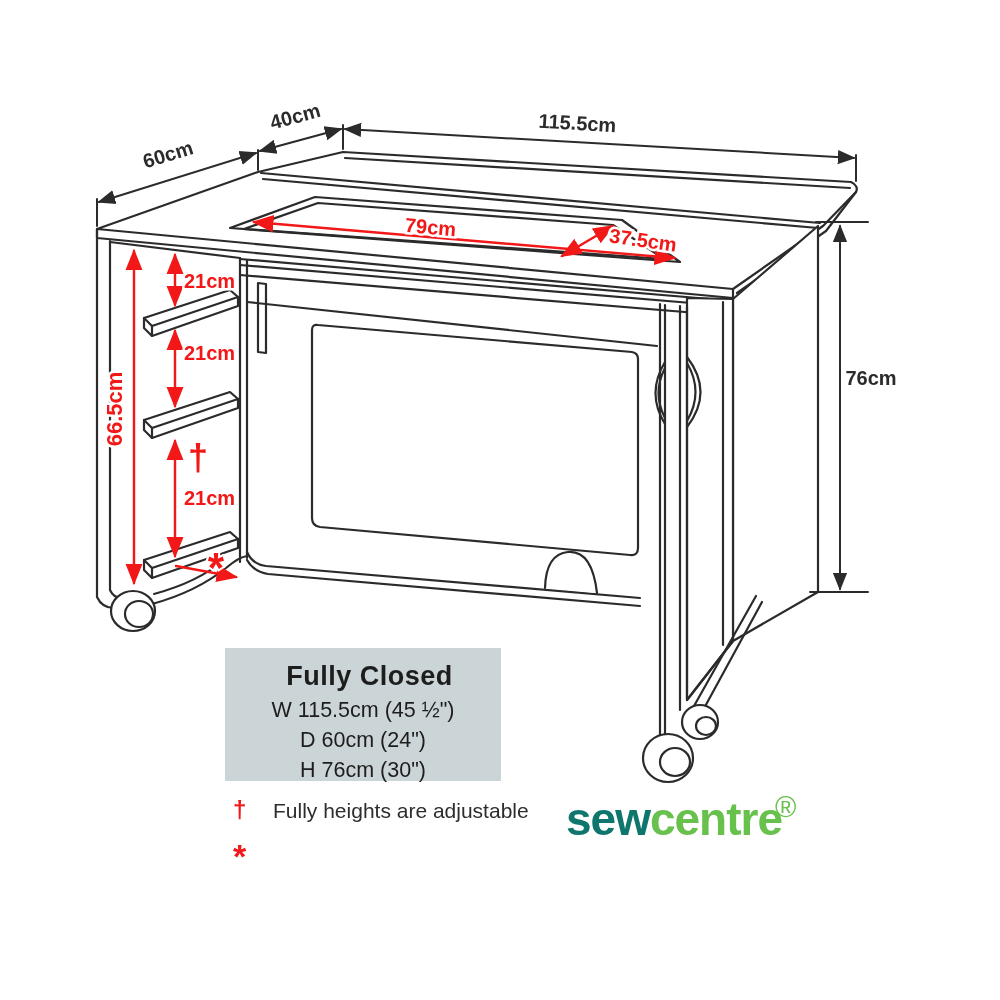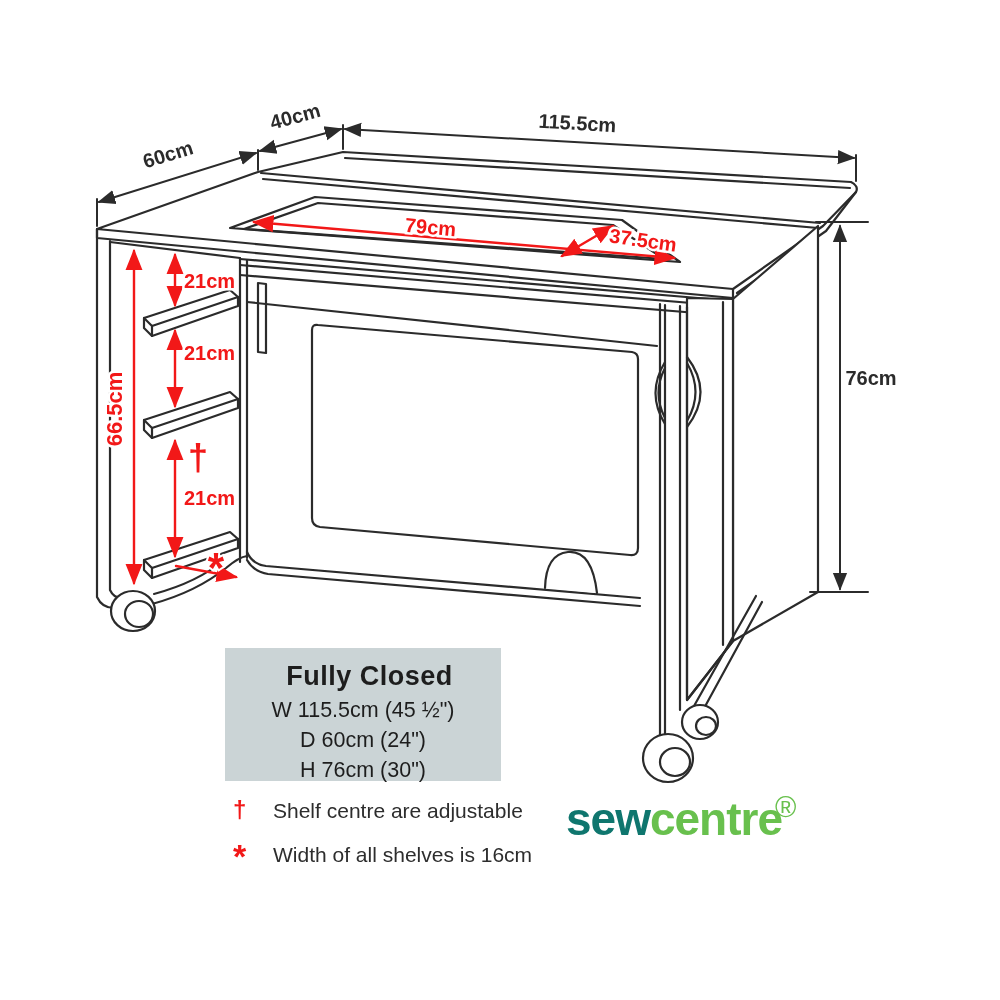--- a/index.html
+++ b/index.html
@@ -161,24 +161,23 @@
 
   <div class="spec-box">
     <div class="spec-title">Fully Closed</div>
     <div class="spec-line">W 115.5cm (45 ½")</div>
     <div class="spec-line">D 60cm (24")</div>
     <div class="spec-line">H 76cm (30")</div>
   </div>
 
   <div class="footnote-row r1">
     <span class="fn-symbol">†</span>
-    <span class="fn-text">Shelf centre are adjustable</span>
+    <span class="fn-text">Fully heights are adjustable</span>
   </div>
   <div class="footnote-row r2">
     <span class="fn-symbol">*</span>
-    <span class="fn-text">Width of all shelves is 16cm</span>
   </div>
 
   <div class="brand-logo">
     <span class="logo-sew">sew</span><span class="logo-centre">centre</span><span class="logo-reg">®</span>
   </div>
 
 </div>
 
 </body></html>

